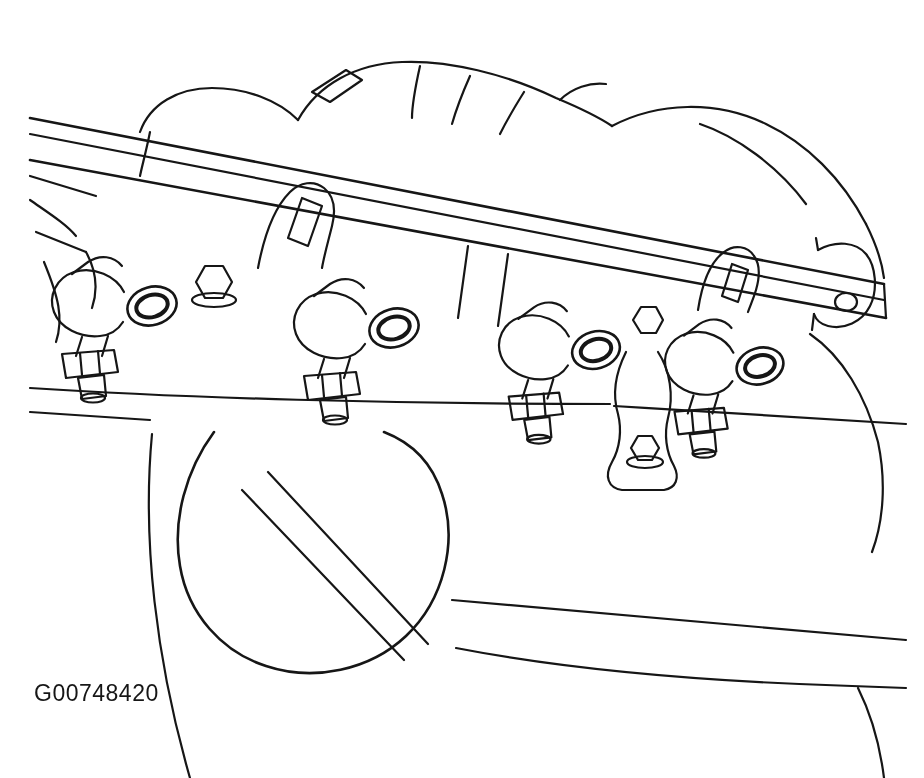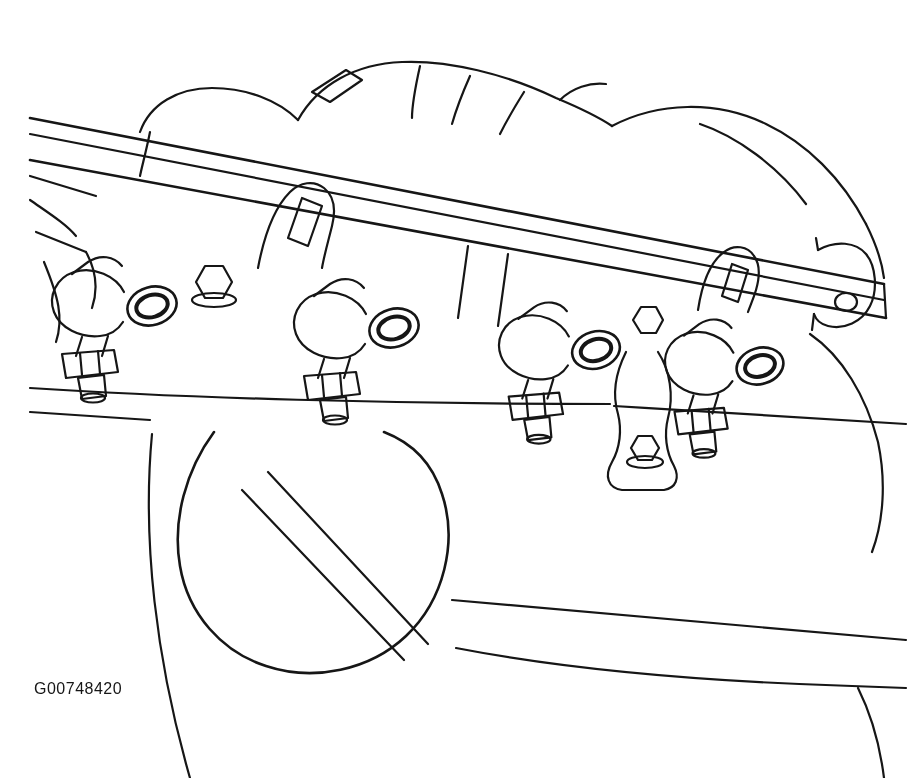--- a/index.html
+++ b/index.html
@@ -29,21 +29,21 @@
     stroke-width: 2.2;
     stroke-linecap: round;
     stroke-linejoin: round;
   }
   .line.thick { stroke-width: 4; }
   .line.med   { stroke-width: 2.6; }
   .figure-id {
     position: absolute;
     left: 34px;
     top: 680px;
-    font-size: 16px;
+    font-size: 23px;
     font-weight: 500;
     letter-spacing: 0.5px;
     color: var(--line, #161616);
     user-select: none;
   }
 </style>
 </head>
 <body>
 
 <div class="stage">

